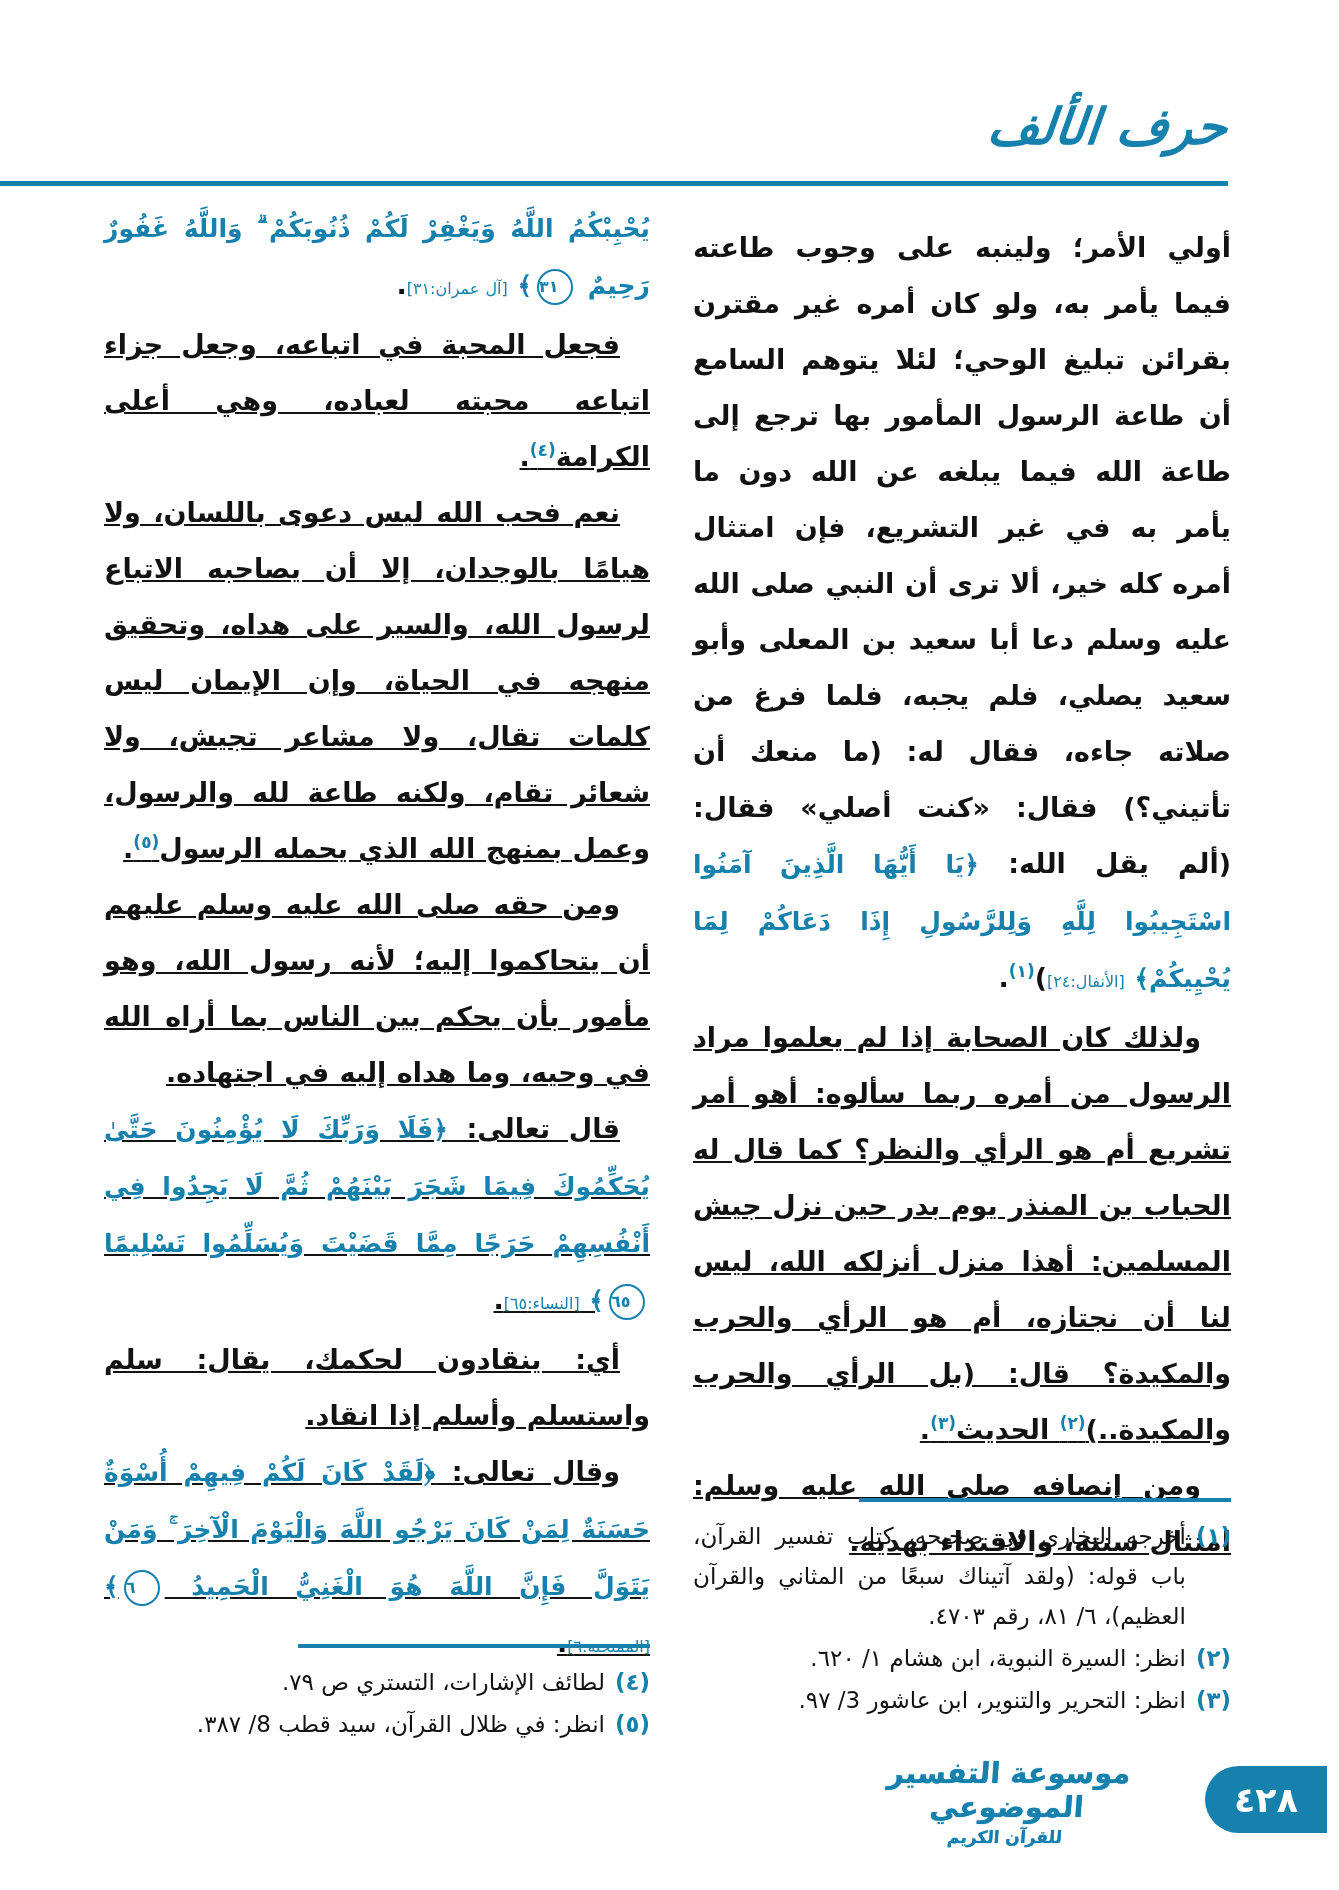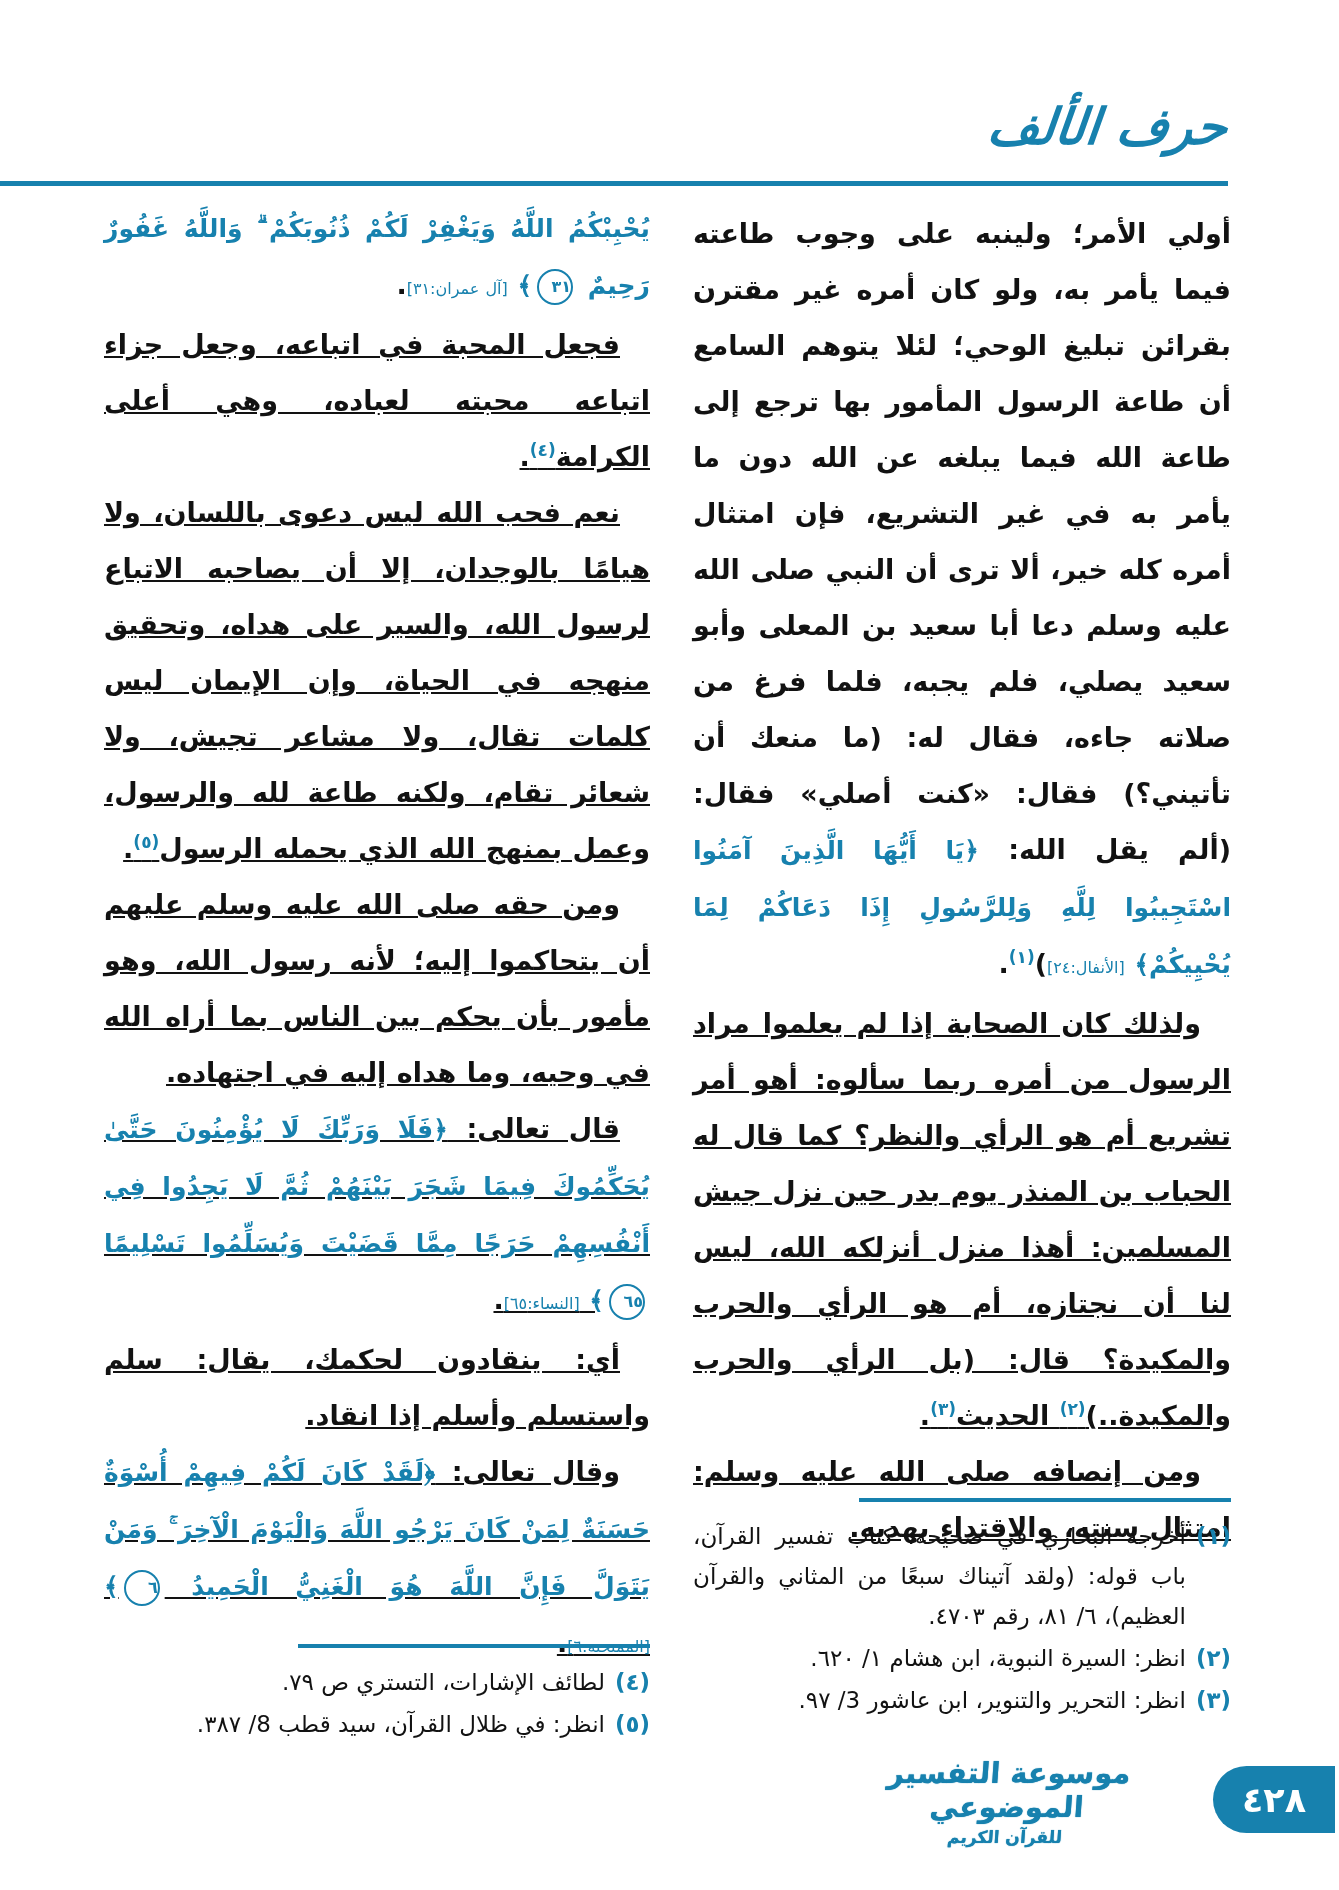--- a/index.html
+++ b/index.html
@@ -23,42 +23,42 @@
   }
   .header-rule{
     position:absolute;top:181px;left:0;width:1228px;height:5px;
     background:var(--accent);
   }
   
   .column{
     position:absolute;
     color:var(--ink);
   }
-  .col-right{top:206px;right:108px;width:538px;}
+  .col-right{top:220px;right:108px;width:538px;}
   .col-left{top:200px;left:104px;width:546px;}
   .para{
     direction:rtl;
     text-align:justify;
     font-size:27px;font-weight:bold;
     line-height:56px;
     word-spacing:1px;
   }
   .para.indent{text-indent:30px;text-decoration:underline;}
   .seg-body{color:var(--ink);}
   .seg-quran{color:var(--accent);font-size:25px;}
   .seg-ref{color:var(--accent);font-size:16px;font-weight:normal;}
   .seg-sup{
     color:var(--accent);font-size:17px;font-weight:bold;
     vertical-align:super;line-height:0;
   }
   .ayah-mark{
     display:inline-block;width:36px;height:36px;line-height:32px;
     border:2px solid var(--accent);border-radius:50%;
     color:var(--accent);font-size:16px;font-weight:bold;
-    text-align:right;vertical-align:middle;margin:0 5px;
+    text-align:left;vertical-align:middle;margin:0 5px;
     text-indent:0;
   }
   
   .footnotes{
     position:absolute;
     color:var(--ink);
   }
   .fn-right{top:1516px;right:108px;width:538px;}
   .fn-left{top:1662px;left:104px;width:546px;}
   .fn-sep{
@@ -86,21 +86,21 @@
   .logo-line1{
     font-size:29px;font-weight:bold;letter-spacing:-1px;
     text-shadow:0 0 1px var(--accent);
     line-height:34px;
   }
   .logo-line2{
     font-size:17px;font-weight:bold;line-height:26px;
     text-shadow:0 0 1px var(--accent);
   }
   .page-badge{
-    position:absolute;top:1766px;right:4px;width:122px;height:67px;
+    position:absolute;top:1766px;right:12px;width:122px;height:67px;
     background:var(--accent);
     border-radius:34px 0 0 34px;
     display:flex;align-items:center;justify-content:center;
     color:#ffffff;font-size:35px;font-weight:bold;
   }
 </style>
 </head>
 <body>
 
 <div class="header-title">حرف الألف</div>

